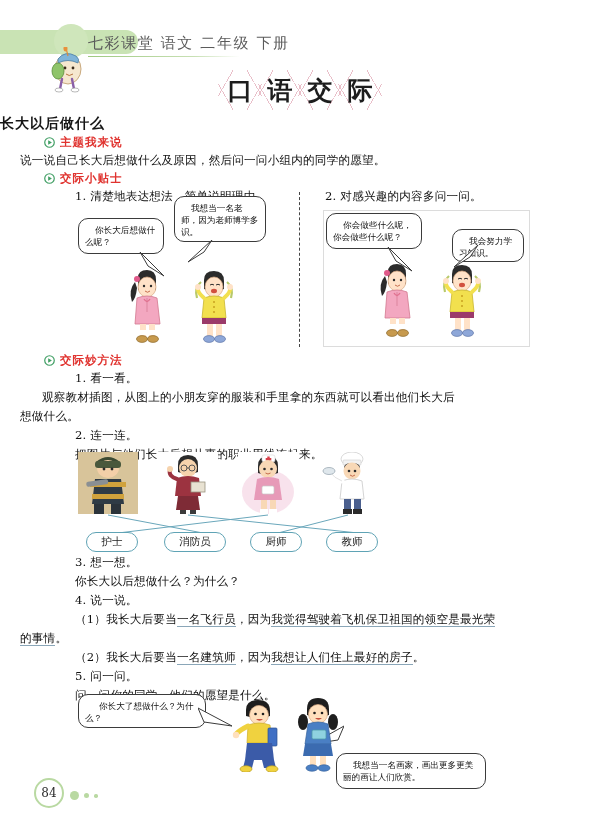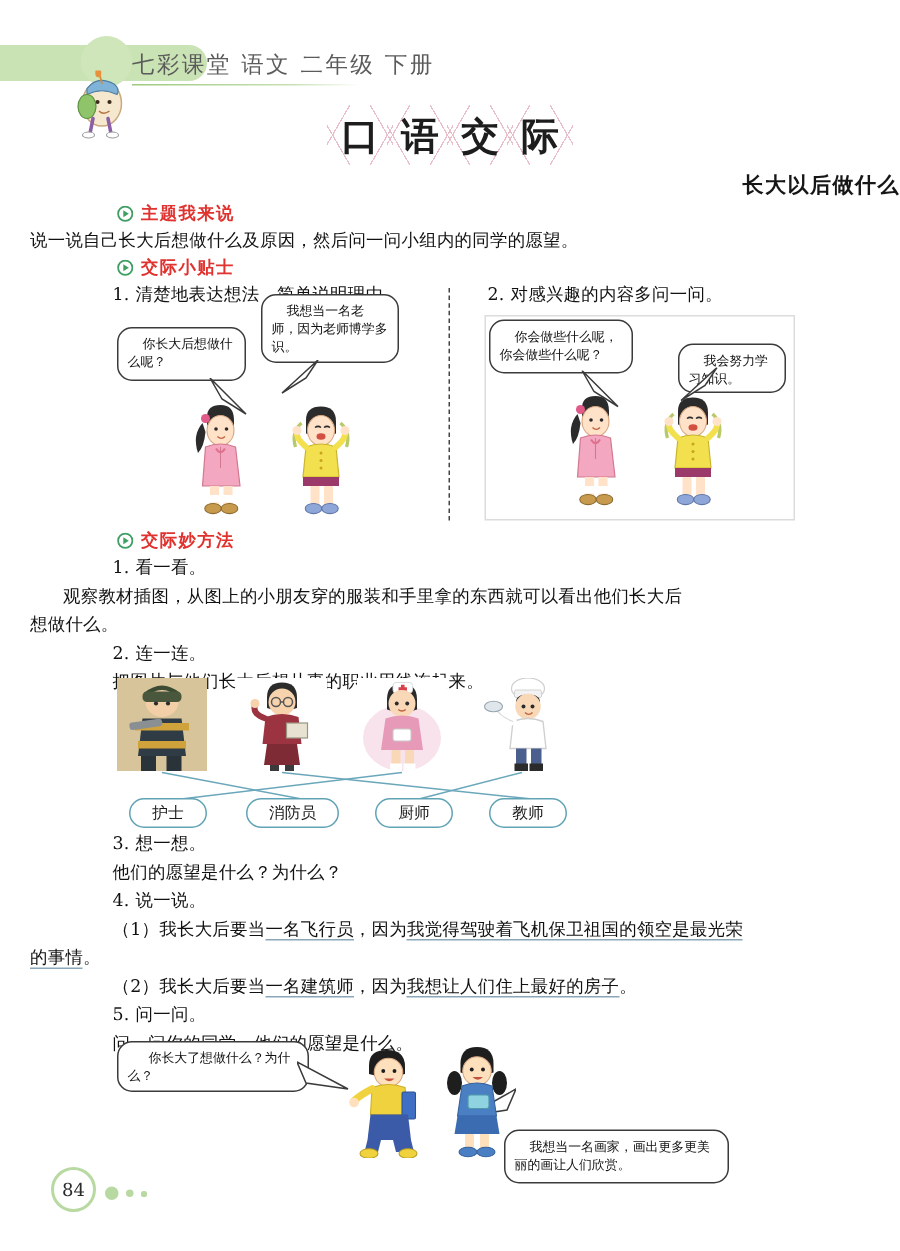--- a/index.html
+++ b/index.html
@@ -47,30 +47,30 @@
   .hexchar::before{
     content:"";position:absolute;left:2px;top:2px;right:2px;bottom:2px;
     background:
       linear-gradient(60deg,transparent 0 22%,#e9bfc9 22% 23.4%,transparent 23.4%),
       linear-gradient(-60deg,transparent 0 22%,#e9bfc9 22% 23.4%,transparent 23.4%),
       linear-gradient(120deg,transparent 0 22%,#e9bfc9 22% 23.4%,transparent 23.4%),
       linear-gradient(-120deg,transparent 0 22%,#e9bfc9 22% 23.4%,transparent 23.4%);
   }
   .hexchar span{position:relative;z-index:2;}
   .subtitle{
-    position:absolute;left:0;top:115px;width:600px;text-align:right;
+    position:absolute;left:0;top:115px;width:600px;text-align:left;
     font-family:"DejaVu Serif","Liberation Serif",serif;
     font-size:14px;font-weight:bold;color:#161616;letter-spacing:1px;
   }
 
   
   .body{position:absolute;left:0;top:134px;width:600px;}
   .sec-head{
     display:flex;align-items:center;gap:5px;
-    padding-left:78px;margin:0;height:17px;
+    padding-left:44px;margin:0;height:17px;
   }
   .play-icon{width:11px;height:11px;flex:0 0 auto;display:block;}
   .sec-title{
     font-family:"DejaVu Serif","Liberation Serif",serif;
     font-size:11.5px;font-weight:bold;color:#e0332f;letter-spacing:1px;
   }
   .ptext{
     font-family:"DejaVu Serif","Liberation Serif",serif;
     font-size:11.6px;color:#111;line-height:19px;letter-spacing:0.2px;
   }
@@ -410,21 +410,21 @@
     </svg>
 
     <div class="pill" style="left:8px;width:52px;">护士</div>
     <div class="pill" style="left:86px;width:62px;">消防员</div>
     <div class="pill" style="left:172px;width:52px;">厨师</div>
     <div class="pill" style="left:248px;width:52px;">教师</div>
   </div>
 
   <div style="position:absolute;left:0;top:553px;width:600px;">
     <div class="ptext indent">3. 想一想。</div>
-    <div class="ptext indent">他们的愿望是什么？为什么？</div>
+    <div class="ptext indent">你长大以后想做什么？为什么？</div>
     <div class="ptext indent">4. 说一说。</div>
     <div class="ptext full" style="text-indent:55px;"><span>（1）我长大后要当</span><u class="ul">一名飞行员</u><span>，因为</span><u class="ul">我觉得驾驶着飞机保卫祖国的领空是最光荣</u></div>
     <div class="ptext full"><u class="ul">的事情</u><span>。</span></div>
     <div class="ptext full" style="text-indent:55px;"><span>（2）我长大后要当</span><u class="ul">一名建筑师</u><span>，因为</span><u class="ul">我想让人们住上最好的房子</u><span>。</span></div>
     <div class="ptext indent">5. 问一问。</div>
     <div class="ptext indent">问一问你的同学，他们的愿望是什么。</div>
   </div>
 
   <div class="scene">
     <div class="bubble noindent" style="left:0;top:2px;width:128px;height:34px;text-indent:14px;">你长大了想做什么？为什么？</div>

